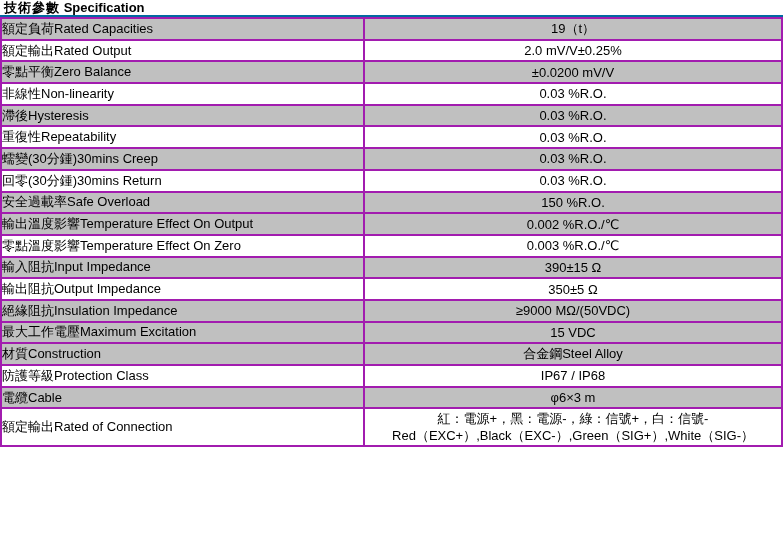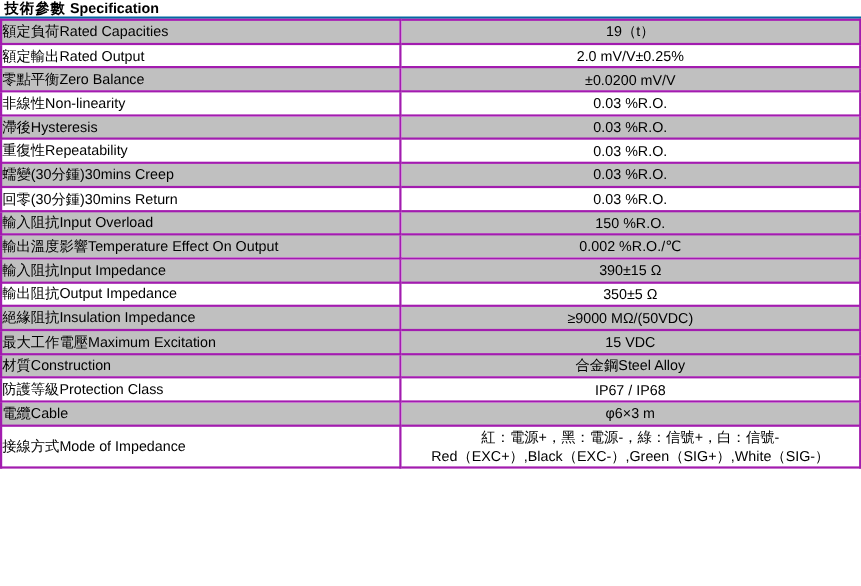--- a/index.html
+++ b/index.html
@@ -88,26 +88,30 @@
         </tr>
         <tr>
           <td class="param" style="background: rgb(192, 192, 192);">蠕變(30分鍾)30mins Creep</td>
           <td class="value" style="background: rgb(192, 192, 192);">0.03 %R.O.</td>
         </tr>
         <tr>
           <td class="param">回零(30分鍾)30mins Return</td>
           <td class="value">0.03 %R.O.</td>
         </tr>
         <tr>
-          <td class="param" style="background: rgb(192, 192, 192);">輸入阻抗Input Overload</td>
+          <td class="param" style="background: rgb(192, 192, 192);">安全過載率Safe Overload</td>
           <td class="value" style="background: rgb(192, 192, 192);">150 %R.O.</td>
         </tr>
         <tr>
           <td class="param" style="background: rgb(192, 192, 192);">輸出溫度影響Temperature Effect On Output</td>
           <td class="value" style="background: rgb(192, 192, 192);">0.002 %R.O./℃</td>
+        </tr>
+        <tr>
+          <td class="param">零點溫度影響Temperature Effect On Zero</td>
+          <td class="value">0.003 %R.O./℃</td>
         </tr>
         <tr>
           <td class="param" style="background: rgb(192, 192, 192);">輸入阻抗Input Impedance</td>
           <td class="value" style="background: rgb(192, 192, 192);">390±15 Ω</td>
         </tr>
         <tr>
           <td class="param">輸出阻抗Output Impedance</td>
           <td class="value">350±5 Ω</td>
         </tr>
         <tr>
@@ -124,21 +128,21 @@
         </tr>
         <tr>
           <td class="param">防護等級Protection Class</td>
           <td class="value">IP67 / IP68</td>
         </tr>
         <tr>
           <td class="param" style="background: rgb(192, 192, 192);">電纜Cable</td>
           <td class="value" style="background: rgb(192, 192, 192);">φ6×3 m</td>
         </tr>
         <tr class="tall">
-          <td class="param">接線方式Mode of Impedance</td>
+          <td class="param">額定輸出Rated of Connection</td>
           <td class="value">
             <div class="vline">紅：電源+，黑：電源-，綠：信號+，白：信號-</div>
             <div class="vline">Red（EXC+）,Black（EXC-）,Green（SIG+）,White（SIG-）</div>
           </td>
         </tr>
       </tbody>
   </table>
 </div>
 
 </body></html>

